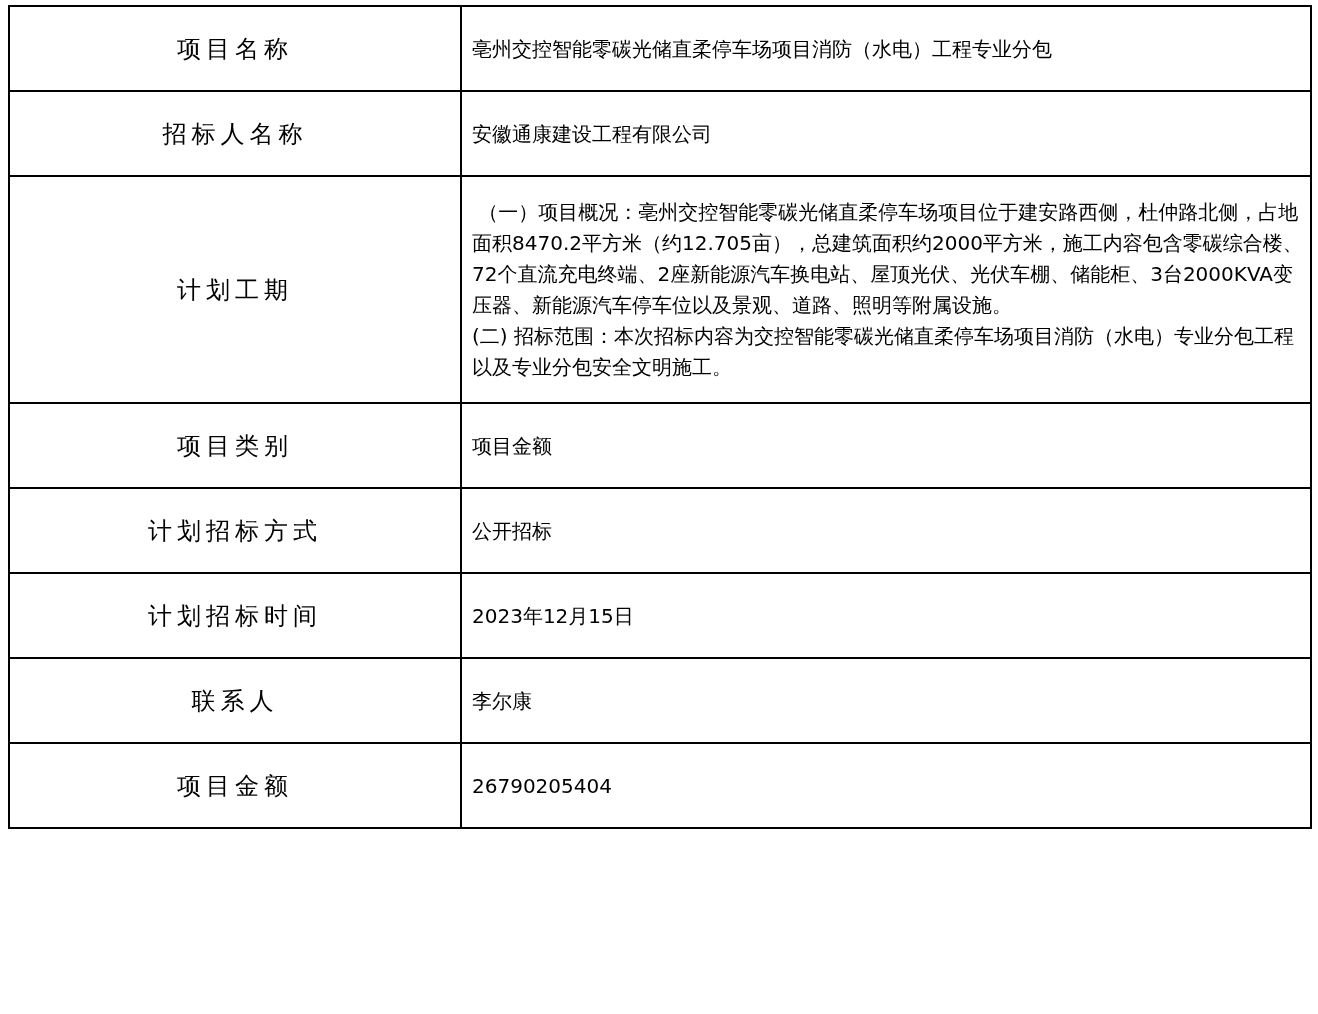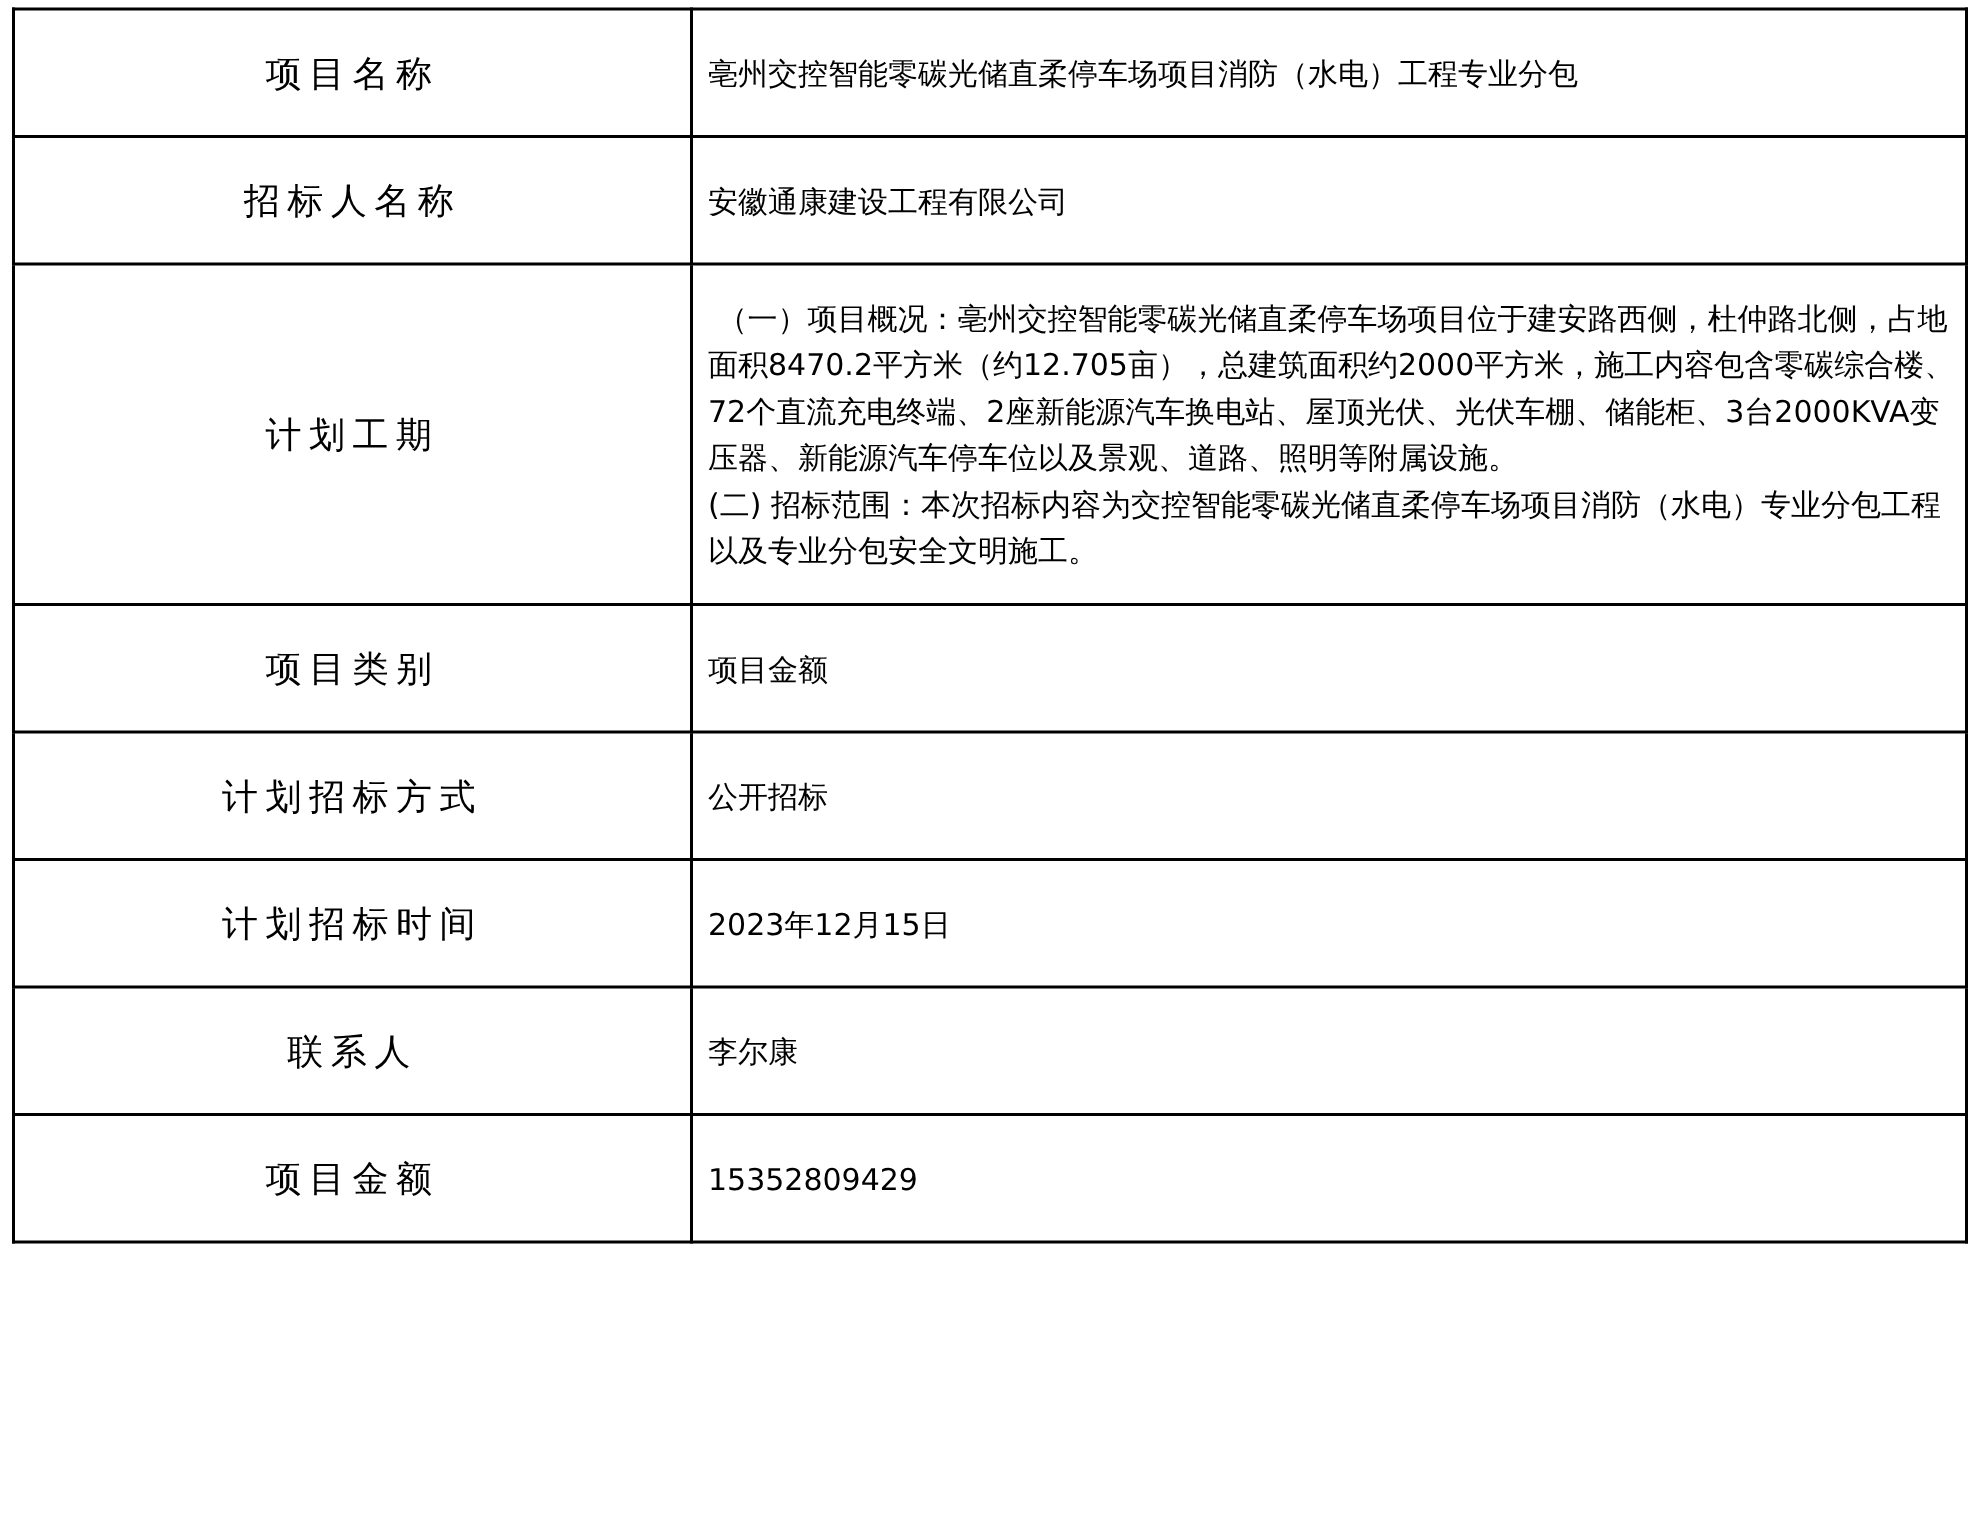--- a/index.html
+++ b/index.html
@@ -93,17 +93,17 @@
       <tr class="row-std">
         <td class="label-cell">计划招标时间</td>
         <td class="value-cell">2023年12月15日</td>
       </tr>
       <tr class="row-std">
         <td class="label-cell">联系人</td>
         <td class="value-cell">李尔康</td>
       </tr>
       <tr class="row-std">
         <td class="label-cell">项目金额</td>
-        <td class="value-cell">15352809429</td>
+        <td class="value-cell">26790205404</td>
       </tr>
     </tbody>
   </table>
 </div>
 
 </body></html>

